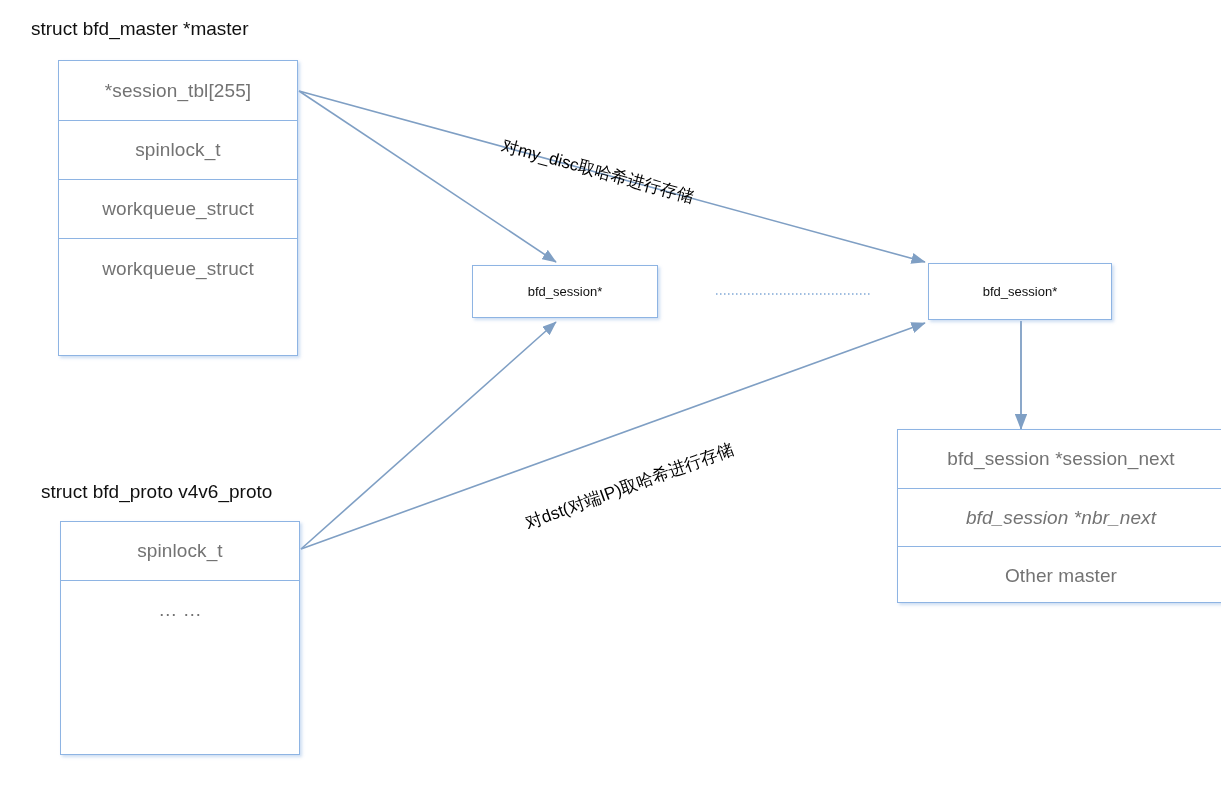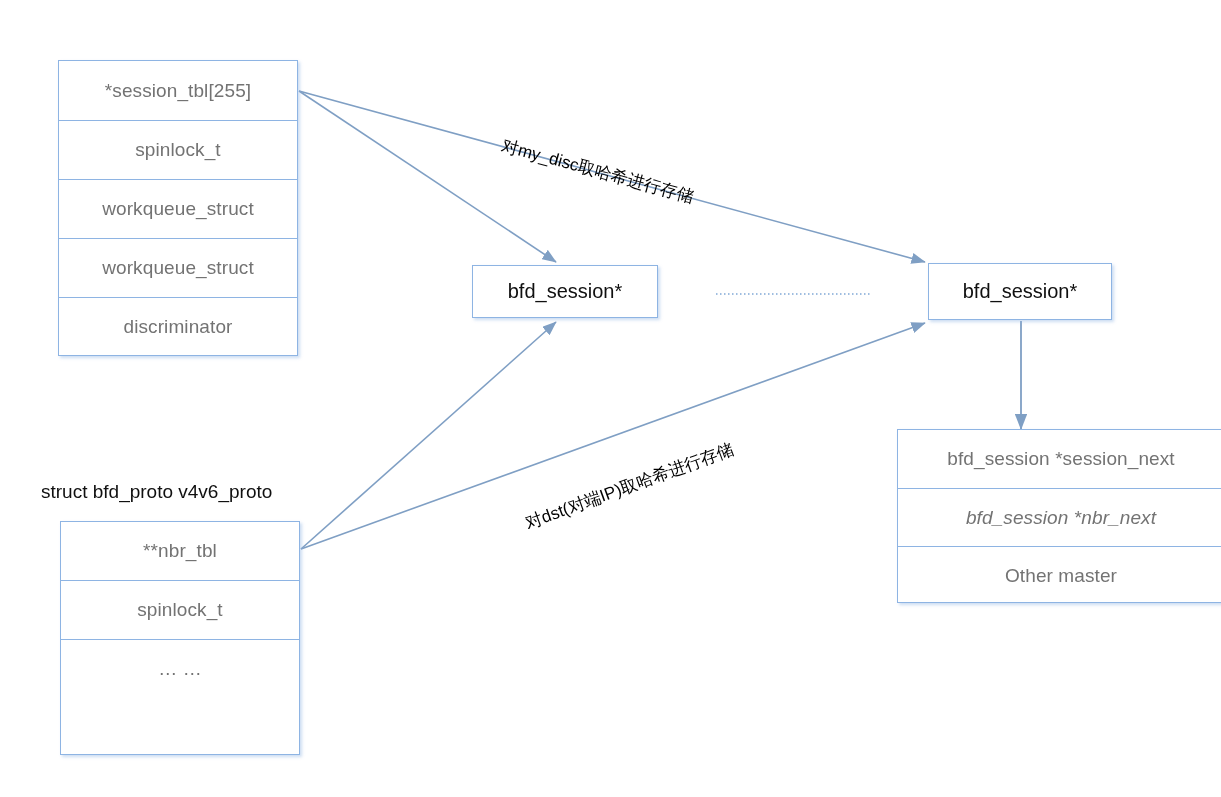--- a/index.html
+++ b/index.html
@@ -58,21 +58,21 @@
   
   .node-box {
     position: absolute;
     box-sizing: border-box;
     background: #ffffff;
     border: 1px solid #8eb4e3;
     box-shadow: 2px 2px 3px rgba(142,180,227,0.45);
     display: flex;
     align-items: center;
     justify-content: center;
-    font-size: 20px;
+    font-size: 13px;
     color: #101010;
     white-space: nowrap;
   }
   
   .edge-label {
     position: absolute;
     font-size: 17px;
     color: #000000;
     white-space: nowrap;
     transform-origin: 0 0;
@@ -96,33 +96,32 @@
 
     <line x1="301" y1="549" x2="556" y2="322" stroke="#7f9fc4" stroke-width="1.6" marker-end="url(#arrowhead)"></line>
 
     <line x1="301" y1="549" x2="925" y2="323" stroke="#7f9fc4" stroke-width="1.6" marker-end="url(#arrowhead)"></line>
 
     <line x1="1021" y1="321" x2="1021" y2="429" stroke="#7f9fc4" stroke-width="1.8" marker-end="url(#arrowhead)"></line>
 
     <line x1="716" y1="294" x2="872" y2="294" stroke="#9fbde0" stroke-width="2" stroke-dasharray="1.5 2.5"></line>
   </svg>
 
+  <div class="struct-caption" style="left:31px; top:18px;">struct bfd_master *master</div>
 
   <div class="struct-box" style="left:58px; top:60px; width:240px; height:296px;">
     <div class="struct-row" style="height:60px;">*session_tbl[255]</div>
     <div class="struct-row" style="height:59px;">spinlock_t</div>
     <div class="struct-row" style="height:59px;">workqueue_struct</div>
     <div class="struct-row" style="height:59px;">workqueue_struct</div>
-    <div class="struct-row" style="height:57px;">discriminator</div>
   </div>
 
   <div class="struct-caption" style="left:31px; top:481px;margin-left:10px;">struct bfd_proto v4v6_proto</div>
 
   <div class="struct-box" style="left:60px; top:521px; width:240px; height:234px;">
-    <div class="struct-row" style="height:59px;">**nbr_tbl</div>
     <div class="struct-row" style="height:59px;">spinlock_t</div>
     <div class="struct-row" style="height:57px;">… …</div>
   </div>
 
   <div class="node-box" style="left:472px; top:265px; width:186px; height:53px;">bfd_session*</div>
 
   <div class="node-box" style="left:928px; top:263px; width:184px; height:57px;">bfd_session*</div>
 
   <div class="struct-box" style="left:857px; top:429px; width:328px; height:174px;margin-left:40px;">
     <div class="struct-row" style="height:59px;">bfd_session *session_next</div>

